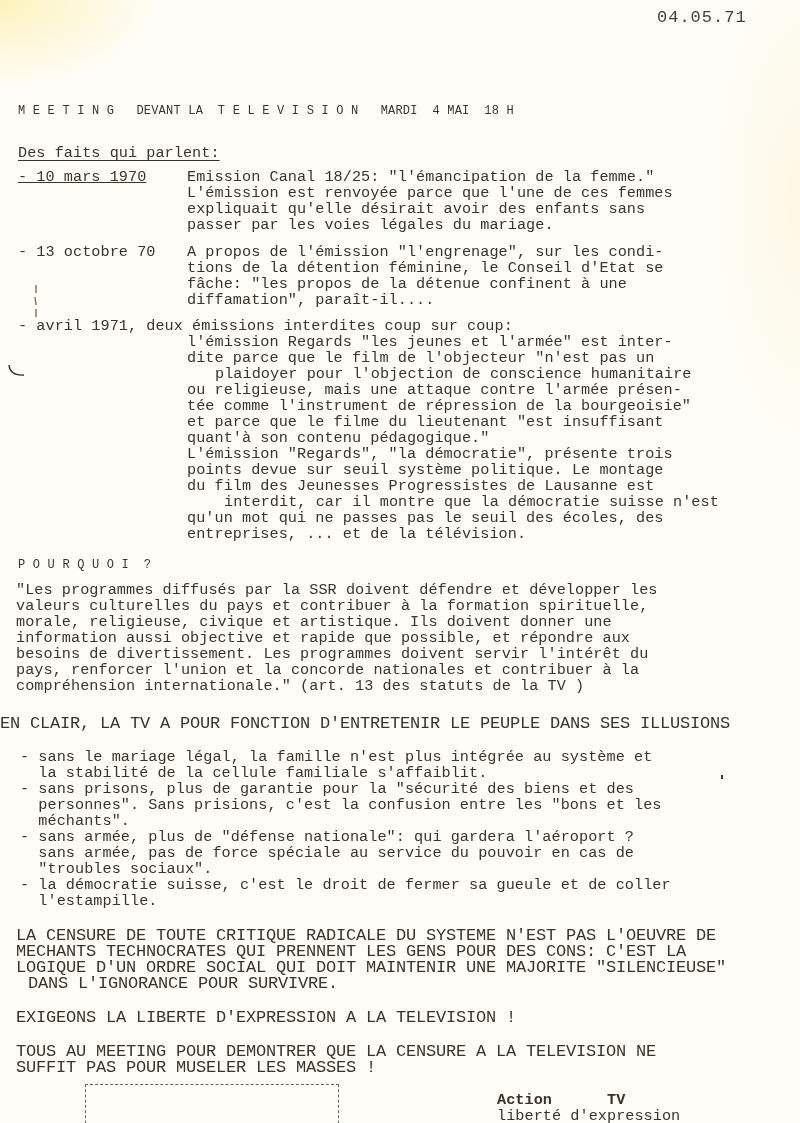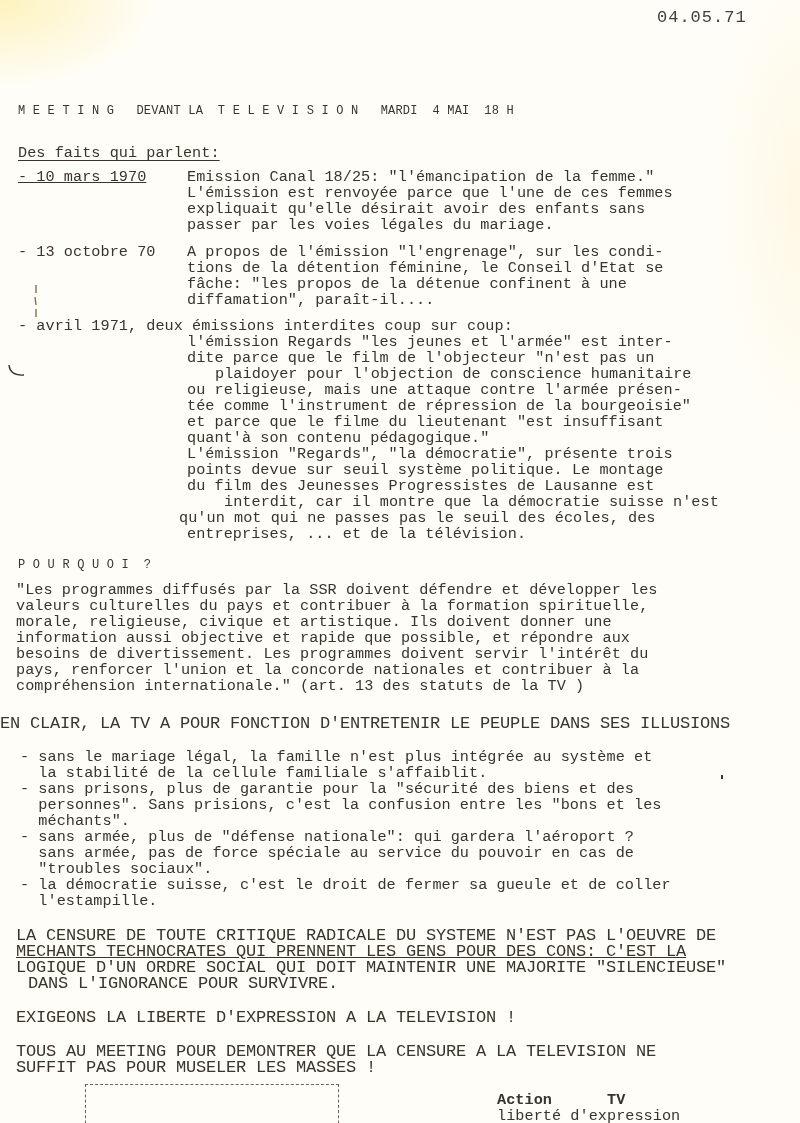--- a/index.html
+++ b/index.html
@@ -67,21 +67,21 @@
   <div class="abs tw" style="left:187px; top:351px;">dite parce que le film de l'objecteur "n'est pas un</div>
   <div class="abs tw" style="left:187px; top:367px;margin-left:28px;">plaidoyer pour l'objection de conscience humanitaire</div>
   <div class="abs tw" style="left:187px; top:383px;">ou religieuse, mais une attaque contre l'armée présen-</div>
   <div class="abs tw" style="left:187px; top:399px;">tée comme l'instrument de répression de la bourgeoisie"</div>
   <div class="abs tw" style="left:187px; top:415px;">et parce que le filme du lieutenant "est insuffisant</div>
   <div class="abs tw" style="left:187px; top:431px;">quant'à son contenu pédagogique."</div>
   <div class="abs tw" style="left:187px; top:447px;">L'émission "Regards", "la démocratie", présente trois</div>
   <div class="abs tw" style="left:187px; top:463px;">points devue sur seuil système politique. Le montage</div>
   <div class="abs tw" style="left:187px; top:479px;">du film des Jeunesses Progressistes de Lausanne est</div>
   <div class="abs tw" style="left:180px; top:495px;margin-left:44px;">interdit, car il montre que la démocratie suisse n'est</div>
-  <div class="abs tw" style="left:179px; top:511px;">qu'un mot qui ne passes pas le seuil des écoles, des</div>
+  <div class="abs tw" style="left:187px; top:511px;">qu'un mot qui ne passes pas le seuil des écoles, des</div>
   <div class="abs tw" style="left:187px; top:527px;">entreprises, ... et de la télévision.</div>
 </div>
 
 <svg class="mark" style="left:32px; top:283px;" width="8" height="36">
   <path d="M4 2 L4 10 M3 14 L4 22 M4 26 L4 34" stroke="#8a6d4a" stroke-width="1.4" fill="none"></path>
 </svg>
 <svg class="mark" style="left:7px; top:363px;" width="20" height="16">
   <path d="M2 2 Q3 13 17 12" stroke="#3a342c" stroke-width="1.4" fill="none"></path>
 </svg>
 
@@ -105,21 +105,21 @@
   <div class="abs tw" style="left:20px; top:814px;">  méchants".</div>
   <div class="abs tw" style="left:20px; top:830px;">- sans armée, plus de "défense nationale": qui gardera l'aéroport ?</div>
   <div class="abs tw" style="left:20px; top:846px;">  sans armée, pas de force spéciale au service du pouvoir en cas de</div>
   <div class="abs tw" style="left:20px; top:862px;">  "troubles sociaux".</div>
   <div class="abs tw" style="left:20px; top:878px;">- la démocratie suisse, c'est le droit de fermer sa gueule et de coller</div>
   <div class="abs tw" style="left:20px; top:894px;">  l'estampille.</div>
 </div>
 
 <div>
   <div class="abs tw caps" style="left:16px; top:928px;">LA CENSURE DE TOUTE CRITIQUE RADICALE DU SYSTEME N'EST PAS L'OEUVRE DE</div>
-  <div class="abs tw caps" style="left:16px; top:944px;text-decoration:underline;">MECHANTS TECHNOCRATES QUI PRENNENT LES GENS POUR DES CONS: C'EST LA</div>
+  <div class="abs tw caps" style="left:16px; top:944px;">MECHANTS TECHNOCRATES QUI PRENNENT LES GENS POUR DES CONS: C'EST LA</div>
   <div class="abs tw caps" style="left:16px; top:960px;">LOGIQUE D'UN ORDRE SOCIAL QUI DOIT MAINTENIR UNE MAJORITE "SILENCIEUSE"</div>
   <div class="abs tw caps" style="left:16px; top:976px;margin-left:12px;">DANS L'IGNORANCE POUR SURVIVRE.</div>
 </div>
 
 <div class="abs tw caps" style="left:16px; top:1010px;">EXIGEONS LA LIBERTE D'EXPRESSION A LA TELEVISION !</div>
 
 <div>
   <div class="abs tw caps" style="left:16px; top:1044px;">TOUS AU MEETING POUR DEMONTRER QUE LA CENSURE A LA TELEVISION NE</div>
   <div class="abs tw caps" style="left:16px; top:1060px;">SUFFIT PAS POUR MUSELER LES MASSES !</div>
 </div>

